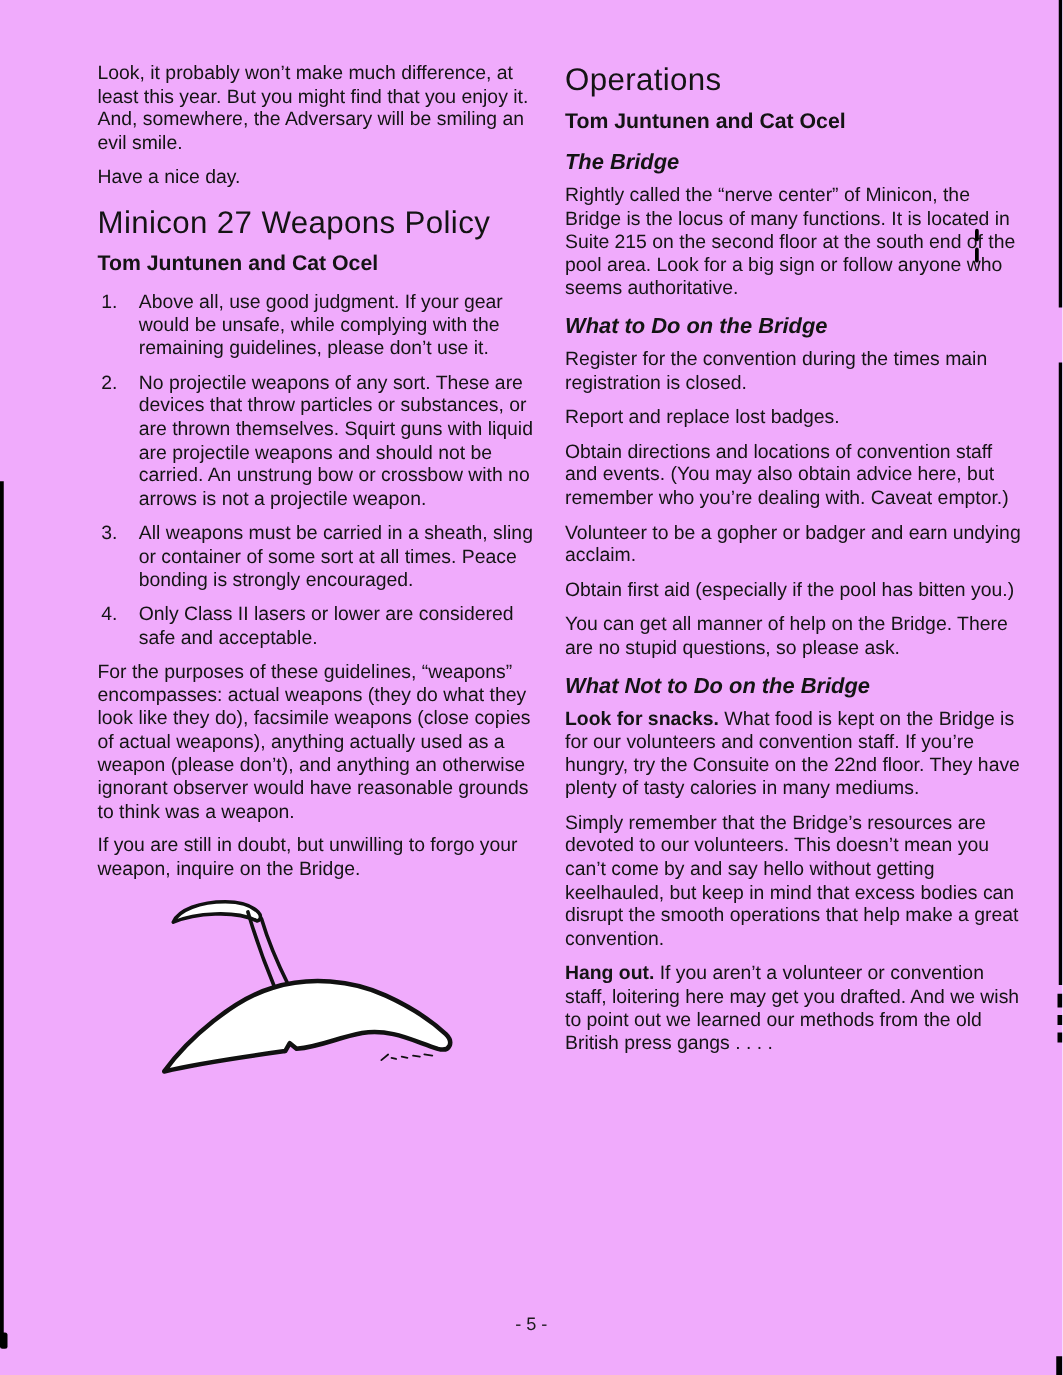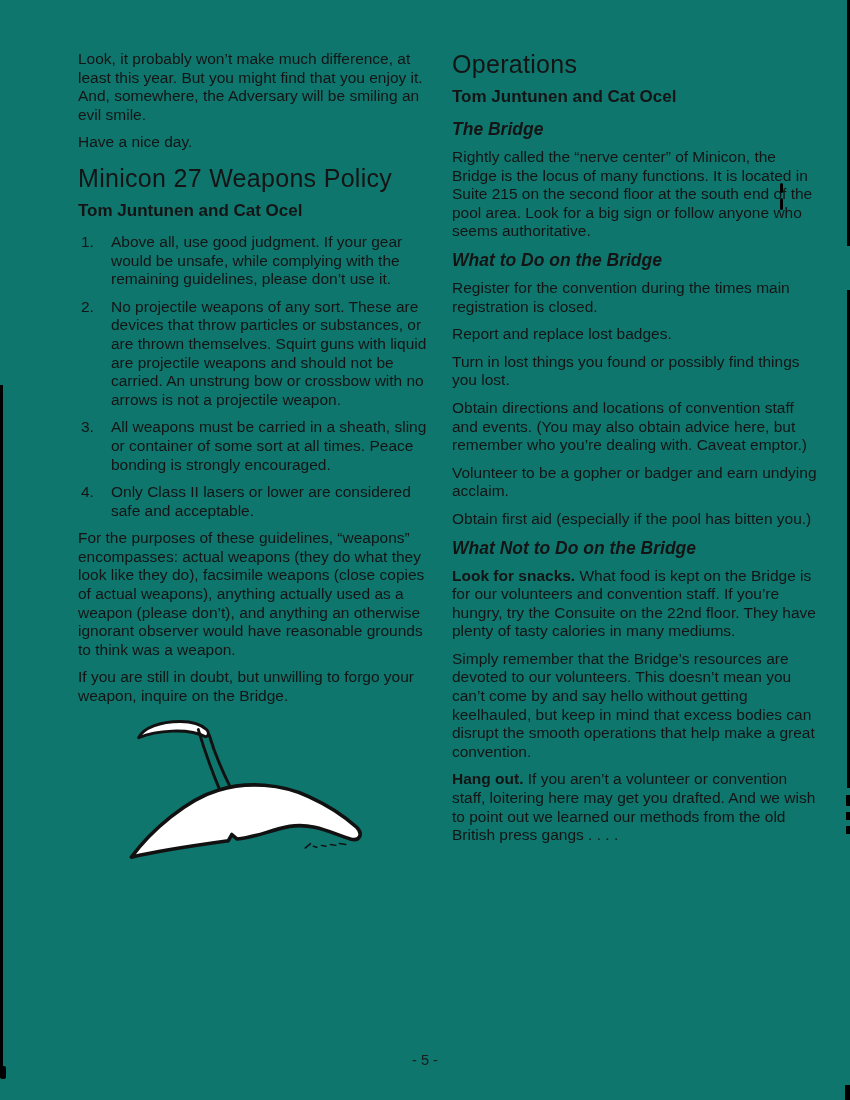--- a/index.html
+++ b/index.html
@@ -1,20 +1,20 @@
 <!DOCTYPE html>
 <html><head>
 <meta charset="utf-8">
 <style>
   html, body { margin: 0; padding: 0; background: #ffffff; }
   .page {
     position: relative;
     width: 850px;
     height: 1100px;
-    background: #0f766e;
+    background: #f0abfc;
     overflow: hidden;
     font-family: "Liberation Sans", "DejaVu Sans", sans-serif;
     color: #141414;
     font-size: 15.5px;
     line-height: 18.6px;
   }
   .columns {
     display: flex;
     padding: 50px 30px 0 78px;
     gap: 14px;
@@ -130,24 +130,24 @@
     <div class="col-right">
       <h1 class="article-title first">Operations</h1>
       <h2 class="byline">Tom Juntunen and Cat Ocel</h2>
 
       <h3 class="subhead">The Bridge</h3>
       <p>Rightly called the “nerve center” of Minicon, the Bridge is the locus of many functions. It is located in Suite 215 on the second floor at the south end of the pool area. Look for a big sign or follow anyone who seems authoritative.</p>
 
       <h3 class="subhead">What to Do on the Bridge</h3>
       <p>Register for the convention during the times main registration is closed.</p>
       <p>Report and replace lost badges.</p>
-      <p>Turn in lost things you found or possibly find things you lost.</p>
       <p>Obtain directions and locations of convention staff and events. (You may also obtain advice here, but remember who you’re dealing with. Caveat emptor.)</p>
       <p>Volunteer to be a gopher or badger and earn undying acclaim.</p>
       <p>Obtain first aid (especially if the pool has bitten you.)</p>
+      <p>You can get all manner of help on the Bridge. There are no stupid questions, so please ask.</p>
 
       <h3 class="subhead">What Not to Do on the Bridge</h3>
       <p><span class="bold-lead">Look for snacks.</span><span> What food is kept on the Bridge is for our volunteers and convention staff. If you’re hungry, try the Consuite on the 22nd floor. They have plenty of tasty calories in many mediums.</span></p>
       <p>Simply remember that the Bridge’s resources are devoted to our volunteers. This doesn’t mean you can’t come by and say hello without getting keelhauled, but keep in mind that excess bodies can disrupt the smooth operations that help make a great convention.</p>
       <p><span class="bold-lead">Hang out.</span><span> If you aren’t a volunteer or convention staff, loitering here may get you drafted. And we wish to point out we learned our methods from the old British press gangs . . . .</span></p>
     </div>
 
   </div>
 
   <div class="footer-pagenum">- 5 -</div>

